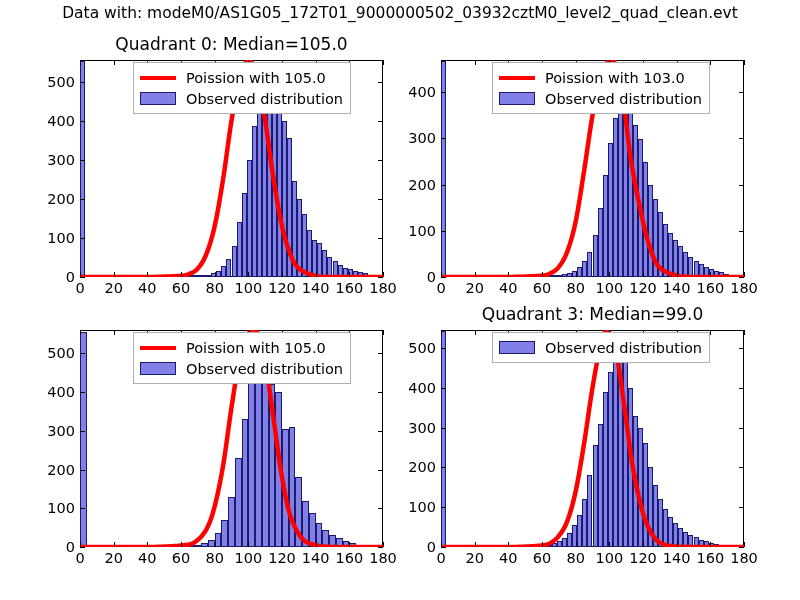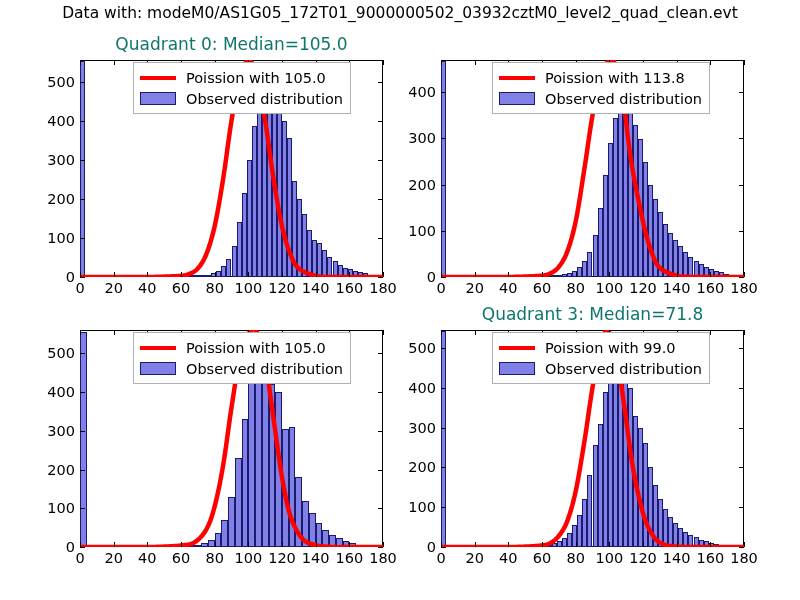--- a/index.html
+++ b/index.html
@@ -15,21 +15,21 @@
     font-size:15.5px;color:#000;white-space:nowrap;
   }
 
   .panel{position:absolute;}
   .paxes{
     position:absolute;left:0;top:0;right:0;bottom:0;
     border:1px solid #000;background:#fff;box-sizing:border-box;
   }
   .ptitle{
     position:absolute;left:-40px;right:-40px;top:-26px;text-align:center;
-    font-size:17px;color:#0f766e;white-space:nowrap;
+    font-size:17px;color:#000000;white-space:nowrap;
   }
 
   .plotarea{position:absolute;left:0;top:0;right:0;bottom:0;overflow:hidden;}
 
   
   .tickx{position:absolute;bottom:0;width:1px;height:5px;background:#000;}
   .tickx.top{top:0;bottom:auto;}
   .ticky{position:absolute;left:0;height:1px;width:5px;background:#000;}
   .ticky.right{right:0;left:auto;}
   .xlab{
@@ -265,21 +265,21 @@
       <div class="ylab" style="top: 124.66px;">200</div>
       <div class="ticky" style="top: 78.4894px;"></div>
       <div class="ticky right" style="top: 78.4894px;"></div>
       <div class="ylab" style="top: 78.4894px;">300</div>
       <div class="ticky" style="top: 32.3191px;"></div>
       <div class="ticky right" style="top: 32.3191px;"></div>
       <div class="ylab" style="top: 32.3191px;">400</div>
       <div class="legend" style="left: 51px; top: 2px;">
         <div class="legrow">
           <span class="legline"></span>
-          <span class="legtxt">Poission with 113.8</span>
+          <span class="legtxt">Poission with 103.0</span>
         </div>
         <div class="legrow">
           <span class="legpatch"></span>
           <span class="legtxt">Observed distribution</span>
         </div>
       </div>
     </div>
   <div class="panel" id="panel-2" style="left: 80px; top: 330px; width: 303px; height: 217px;">
       <div class="paxes"></div>
       <div class="plotarea">
@@ -372,21 +372,21 @@
           <span class="legtxt">Poission with 105.0</span>
         </div>
         <div class="legrow">
           <span class="legpatch"></span>
           <span class="legtxt">Observed distribution</span>
         </div>
       </div>
     </div>
   <div class="panel" id="panel-3" style="left: 441px; top: 330px; width: 303px; height: 217px;">
       <div class="paxes"></div>
-      <div class="ptitle">Quadrant 3: Median=71.8</div>
+      <div class="ptitle">Quadrant 3: Median=99.0</div>
       <div class="plotarea">
         <div class="bar" style="left: 0px; width: 5.05px; height: 215.806px;"></div>
         <div class="bar" style="left: 95.95px; width: 5.05px; height: 1px;"></div>
         <div class="bar" style="left: 101px; width: 5.05px; height: 1.59266px;"></div>
         <div class="bar" style="left: 106.05px; width: 5.05px; height: 2.38899px;"></div>
         <div class="bar" style="left: 111.1px; width: 5.05px; height: 3.98165px;"></div>
         <div class="bar" style="left: 116.15px; width: 5.05px; height: 5.57431px;"></div>
         <div class="bar" style="left: 121.2px; width: 5.05px; height: 8.75963px;"></div>
         <div class="bar" style="left: 126.25px; width: 5.05px; height: 13.5376px;"></div>
         <div class="bar" style="left: 131.3px; width: 5.05px; height: 21.8991px;"></div>
@@ -470,23 +470,19 @@
       <div class="ticky right" style="top: 97.5505px;"></div>
       <div class="ylab" style="top: 97.5505px;">300</div>
       <div class="ticky" style="top: 57.7339px;"></div>
       <div class="ticky right" style="top: 57.7339px;"></div>
       <div class="ylab" style="top: 57.7339px;">400</div>
       <div class="ticky" style="top: 17.9174px;"></div>
       <div class="ticky right" style="top: 17.9174px;"></div>
       <div class="ylab" style="top: 17.9174px;">500</div>
       <div class="legend" style="left: 51px; top: 2px;">
         <div class="legrow">
-          <span class="legline"></span>
-          <span class="legtxt">Poission with 99.0</span>
-        </div>
-        <div class="legrow">
           <span class="legpatch"></span>
           <span class="legtxt">Observed distribution</span>
         </div>
       </div>
     </div>
 
 </div>
 
 </body></html>

